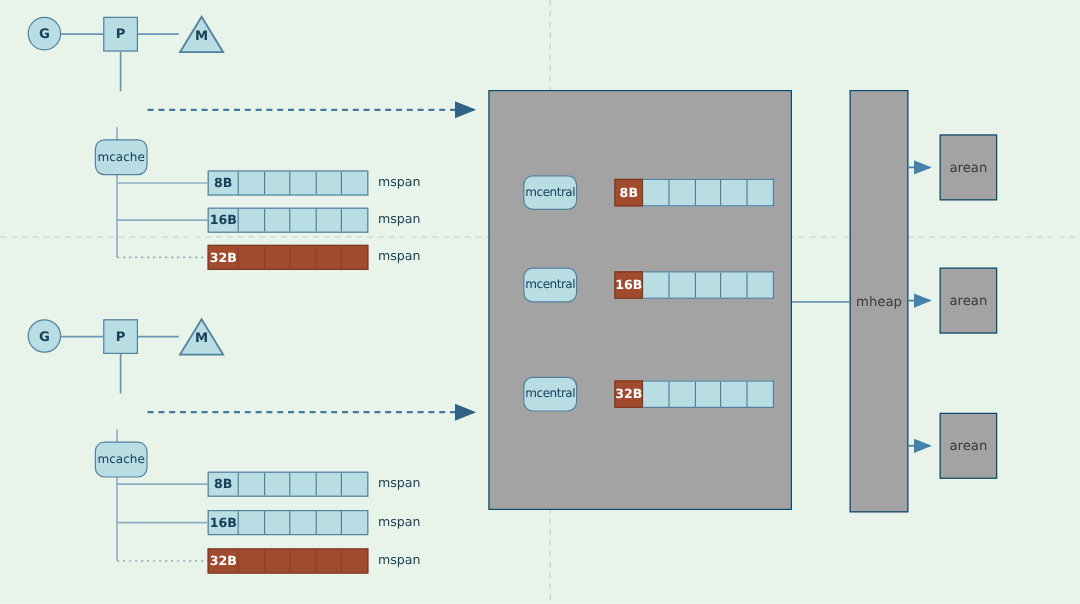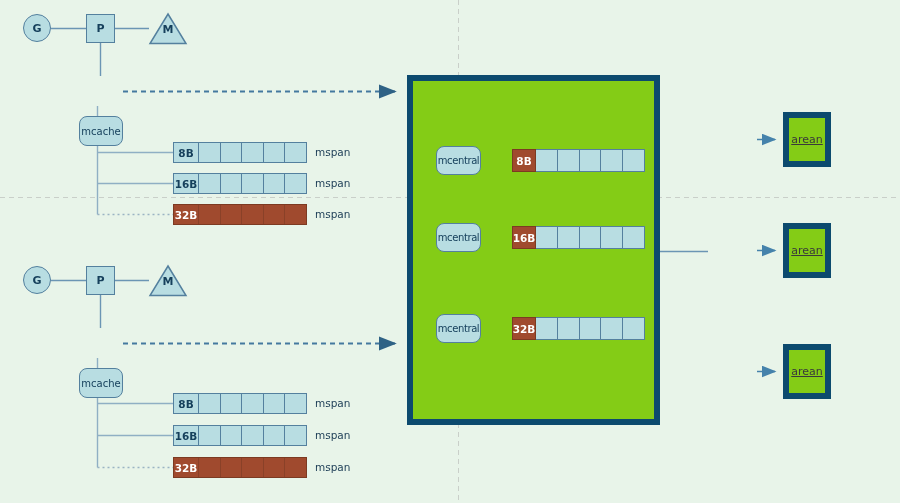--- a/index.html
+++ b/index.html
@@ -51,23 +51,23 @@
     flex:1;display:flex;background:#b8dde2;
     border:1px solid #54809e;border-left:none;box-sizing:border-box;
   }
   .crow .cells .cell{flex:1;border-left:1px solid #54809e;}
   .crow .cells .cell:first-child{border-left:none;}
   .tag{
     position:absolute;z-index:2;font-size:10.5px;color:#1b3c55;
     height:21px;line-height:21px;
   }
   .graybox{
-    background:#84cc16;border:6px solid #0c4a6e;
-    display:flex;align-items:center;justify-content:center;
-    font-size:11px;color:#3a3a3a;text-decoration:underline;
+    background:#a3a3a3;border:1px solid #0c4a6e;
+    display:flex;align-items:center;justify-content:center;
+    font-size:11px;color:#3a3a3a;
   }
 </style>
 </head>
 <body>
 
 <div class="canvas">
 
   <svg class="wires" width="900" height="503">
     <defs>
       <marker id="ah-dark" markerWidth="11" markerHeight="9" refX="9" refY="4" orient="auto">
@@ -239,20 +239,23 @@
     <div class="lab">32B</div>
     <div class="cells">
         <div class="cell"></div>
         <div class="cell"></div>
         <div class="cell"></div>
         <div class="cell"></div>
         <div class="cell"></div>
       </div>
   </div>
 
+  <div class="shape graybox" style="left:708px;top:75px;width:49px;height:352px">
+      <span>mheap</span>
+    </div>
 
   <div class="shape graybox" style="left:783px;top:112px;width:48px;height:55px">
       <span>arean</span>
     </div>
   <div class="shape graybox" style="left:783px;top:223px;width:48px;height:55px">
       <span>arean</span>
     </div>
   <div class="shape graybox" style="left:783px;top:344px;width:48px;height:55px">
       <span>arean</span>
     </div>

